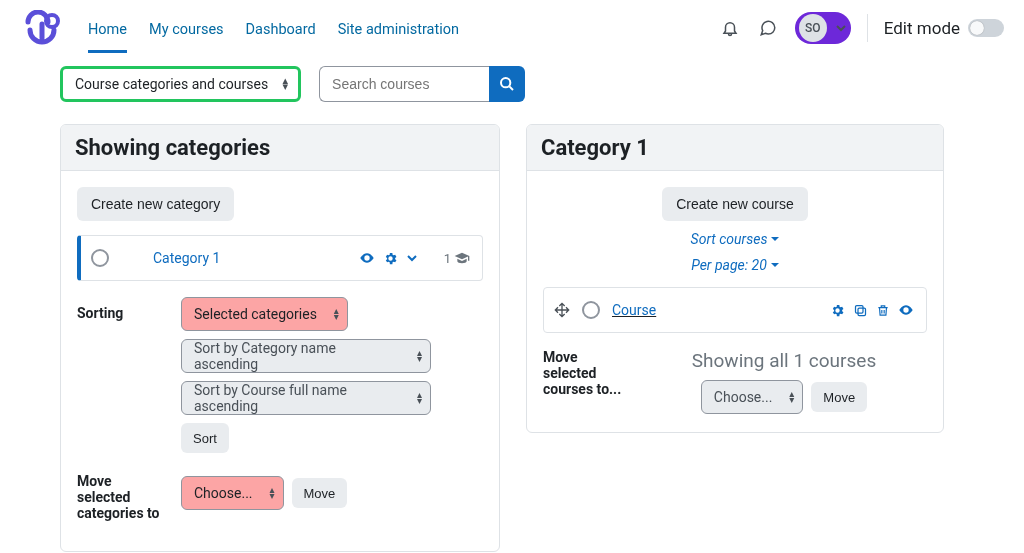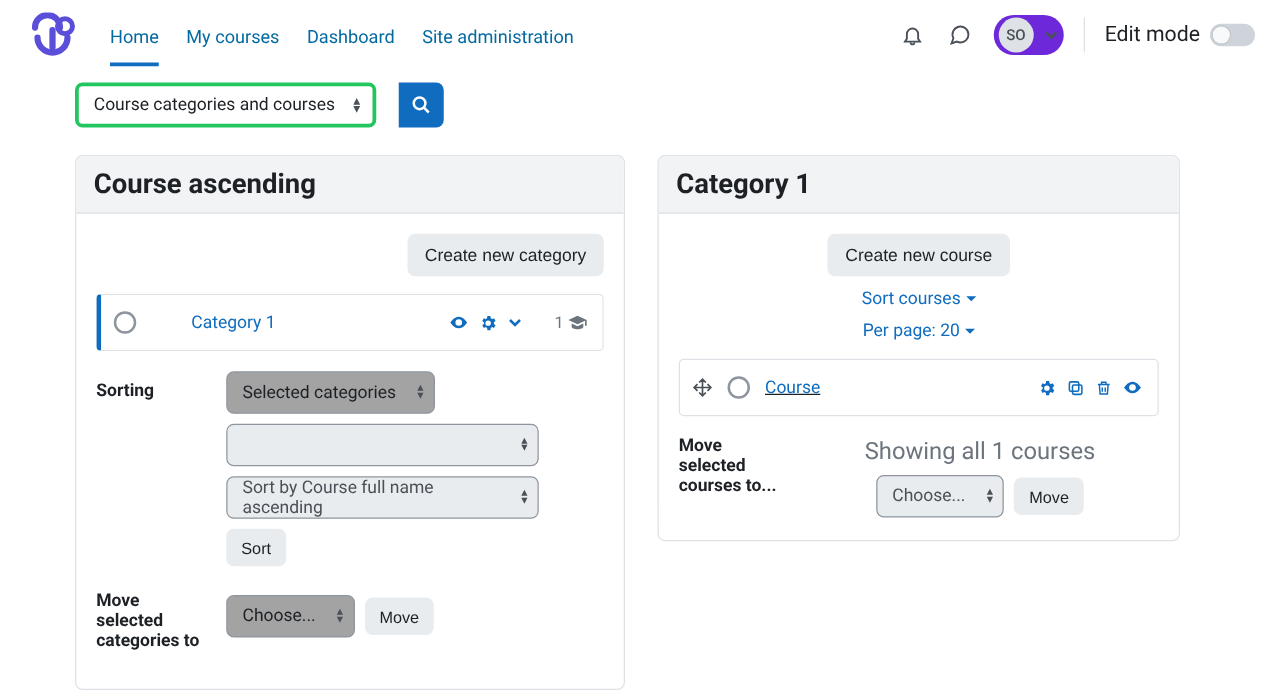--- a/index.html
+++ b/index.html
@@ -97,21 +97,21 @@
     background:#f1f3f5; padding:10px 14px; font-size:22px; font-weight:700; color:#1d2125;
     border-bottom:1px solid #dee2e6;
   }
   .panel-body { padding:16px 16px 18px 16px; }
   .btn {
     display:inline-flex; align-items:center; justify-content:center;
     background:#e9ecef; border:none; color:#1d2125;
     border-radius:6px; height:34px; padding:0 14px; font-size:14px; cursor:pointer;
   }
   .btn.small { height:30px; padding:0 12px; font-size:13px;}
-  .center-row { display:flex; justify-content:flex-end; margin-bottom:14px;}
+  .center-row { display:flex; justify-content:flex-start; margin-bottom:14px;}
   .cat-row {
     border:1px solid #dee2e6; border-left:4px solid #0f6cbf; border-radius:4px;
     height:46px; display:flex; align-items:center; padding:0 12px 0 10px; gap:12px;
   }
   .course-row-outer {
     border:1px solid #dee2e6; border-radius:4px;
     height:46px; display:flex; align-items:center; padding:0 12px 0 10px; gap:12px;text-decoration:underline;
   }
   .radio {
     width:18px;height:18px;border:2px solid #8f959e;border-radius:50%;cursor:pointer;background:#fff;
@@ -119,31 +119,31 @@
   .cat-name, .course-name { color:#0f6cbf; font-size:14px; cursor:pointer; }
   .cat-row .spacer, .course-row-outer .spacer { flex:1; }
   .mini-icons { display:flex; align-items:center; gap:8px; color:#0f6cbf;}
   .count-badge { color:#6c757d; font-size:13px; display:flex;align-items:center;gap:3px; margin-left:14px;}
   .formgrid { margin-top:16px;}
   .formrow { display:flex; gap:14px; margin-bottom:12px; }
   .formrow .label { width:90px; font-weight:700; font-size:14px; padding-top:8px; word-wrap:break-word;}
   .formrow .controls { flex:1; display:flex; flex-direction:column; gap:8px; align-items:flex-start;}
   .sel {
     height:34px; border:1px solid #8f959e; border-radius:6px; padding:0 30px 0 12px;
-    display:flex;align-items:center;position:relative; font-size:14px; background:#a3a3a3; cursor:pointer; min-width:90px;
+    display:flex;align-items:center;position:relative; font-size:14px; background:#fca5a5; cursor:pointer; min-width:90px;
   }
   .sel .sort-arrows { position:absolute; right:8px; top:50%; transform:translateY(-50%); font-size:10px; line-height:6px; color:#495057;}
   .sel.disabled { background:#e9ecef; color:#495057; }
   .sel.wide { width:250px; }
   .inline { flex-direction:row !important; align-items:center !important; }
 
   .right-top {
     display:flex; align-items:center; gap:10px; margin-bottom:14px;flex-direction:column;
   }
-  .linklike { color:#0f6cbf; font-size:14px; cursor:pointer; display:inline-flex;align-items:center; gap:4px;}
+  .linklike { color:#0f6cbf; font-size:14px; cursor:pointer; display:inline-flex;align-items:center; gap:4px;font-style:italic;}
   .chev-down::after { content:""; display:inline-block; border:4px solid transparent; border-top-color:#0f6cbf; margin-top:3px;}
   .drag-handle { color:#6c757d; cursor:move; font-size:16px;}
   .right-metarow {
     display:flex; gap:18px; margin-top:16px;
   }
   .right-metarow .label { width:80px; font-weight:700; font-size:14px; word-wrap:break-word;}
   .right-meta-col { flex:1; display:flex; flex-direction:column; align-items:center; gap:8px;}
   .showing { color:#6c757d; font-size:19px;text-align:center; }
   .row-inline { display:flex; gap:8px; align-items:center;}
   svg { display:block; }
@@ -195,34 +195,35 @@
 </div>
 
 <div class="page">
 
   <div class="topcontrols">
     <div class="select-like">
       <span>Course categories and courses</span>
       <span class="sort-arrows">▴<br>▾</span>
     </div>
     <div class="search-wrap">
+      <input class="search-input" placeholder="Search courses" style="">
       <button class="search-btn">
         <svg width="16" height="16" viewBox="0 0 24 24" fill="none" stroke="#fff" stroke-width="3">
             <circle cx="10" cy="10" r="7"></circle>
             <path d="M21 21l-5.5-5.5"></path>
           </svg>
       </button>
     </div>
   </div>
 
 
   <div class="panels">
 
     <div class="panel left">
-      <div class="panel-head">Course ascending</div>
+      <div class="panel-head">Showing categories</div>
       <div class="panel-body">
         <div class="center-row">
           <button class="btn">Create new category</button>
         </div>
 
         <div class="cat-row">
           <span class="radio"></span>
           <span style="width:20px"></span>
           <span class="cat-name">Category 1</span>
           <span class="spacer"></span>
@@ -253,20 +254,21 @@
 
         <div class="formgrid">
           <div class="formrow">
             <div class="label">Sorting</div>
             <div class="controls">
               <div class="sel">
                 <span>Selected categories</span>
                 <span class="sort-arrows">▴<br>▾</span>
               </div>
               <div class="sel wide disabled">
+                <span>Sort by Category name ascending</span>
                 <span class="sort-arrows">▴<br>▾</span>
               </div>
               <div class="sel wide disabled">
                 <span>Sort by Course full name ascending</span>
                 <span class="sort-arrows">▴<br>▾</span>
               </div>
               <button class="btn small">Sort</button>
             </div>
           </div>
 

